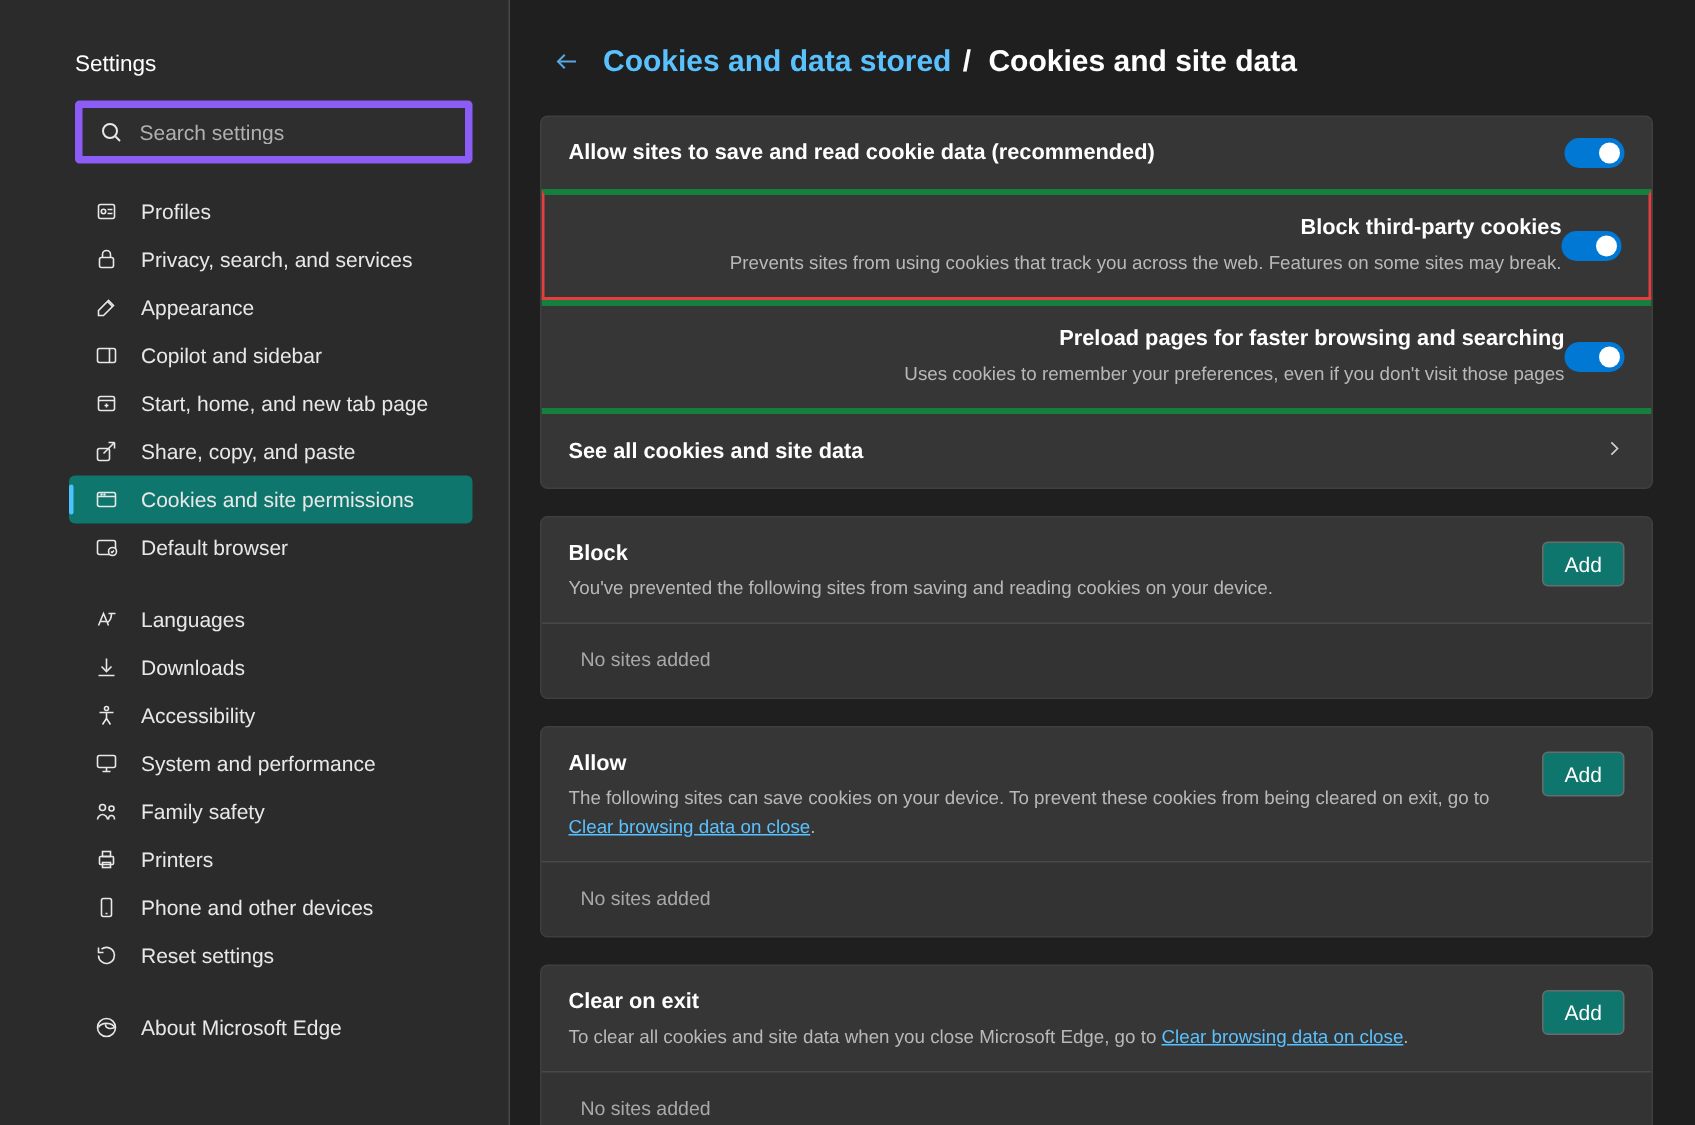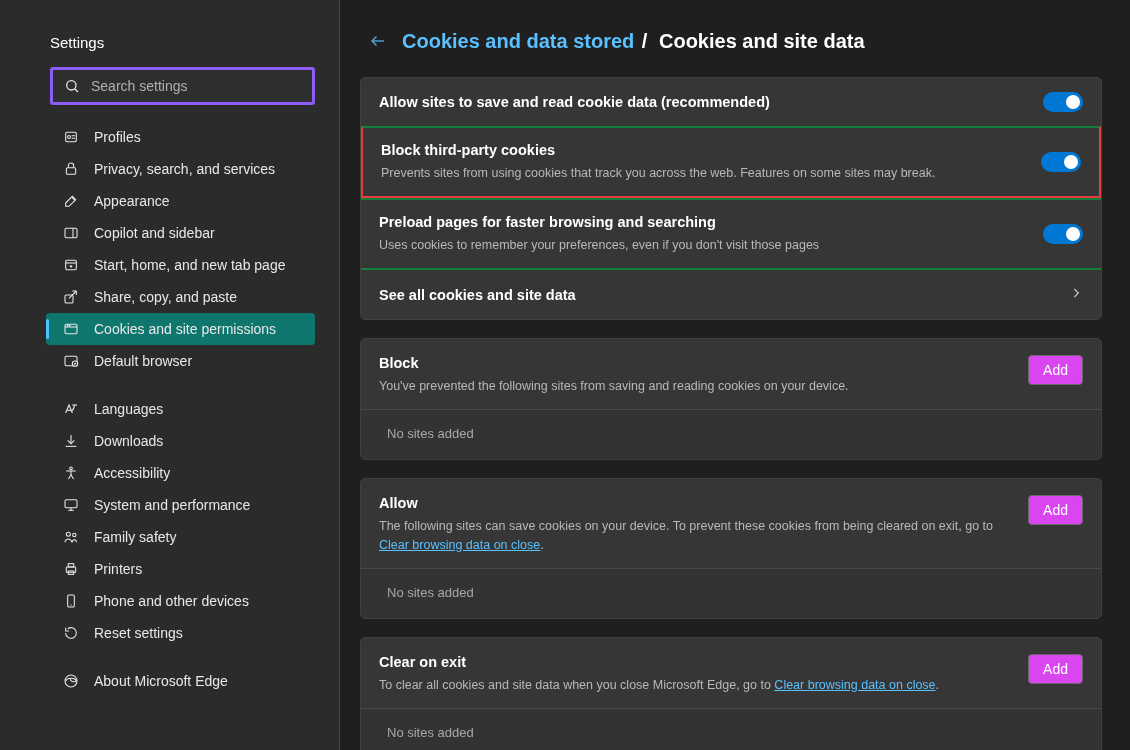--- a/index.html
+++ b/index.html
@@ -23,21 +23,21 @@
     overflow-y: auto;
   }
   .sidebar-title {
     font-size: 15px;
     font-weight: 400;
     margin-bottom: 16px;
   }
   .search-box {
     display: flex;
     align-items: center;
-    border: 3px solid #8b5cf6;
+    border: 5px solid #8b5cf6;
     background: #2e2e2e;
     padding: 7px 10px;
     border-radius: 3px;
     margin-bottom: 16px;
   }
   .search-box svg { flex-shrink: 0; }
   .search-input {
     background: transparent;
     border: none;
     outline: none;
@@ -133,21 +133,21 @@
     border: 1px solid #3f3f3f;
     border-radius: 5px;
     margin-bottom: 18px;
     overflow: hidden;
   }
   .card-row {
     display: flex;
     align-items: center;
     padding: 14px 18px;
   }
-  .card-row + .card-row { border-top: 2px solid #15803d; }
+  .card-row + .card-row { border-top: 4px solid #15803d; text-align: right; }
   .highlight {
     border: 2px solid #e63e3e;
   }
   .row-text { flex: 1; }
   .row-title {
     font-size: 14.5px;
     font-weight: 600;
     color: #ffffff;
   }
   .row-desc {
@@ -194,21 +194,21 @@
 
   
   .section-header {
     display: flex;
     align-items: flex-start;
     padding: 16px 18px 14px;
   }
   .section-header .row-text { flex: 1; padding-right: 16px; }
   .add-btn {
     border: 1px solid #6a6a6a;
-    background: #d946ef;
+    background: #0f766e;
     color: #ffffff;
     padding: 6px 14px;
     font-size: 14px;
     border-radius: 4px;
     cursor: pointer;
     flex-shrink: 0;
   }
   .empty-row {
     border-top: 1px solid #484848;
     padding: 16px 26px 18px;

